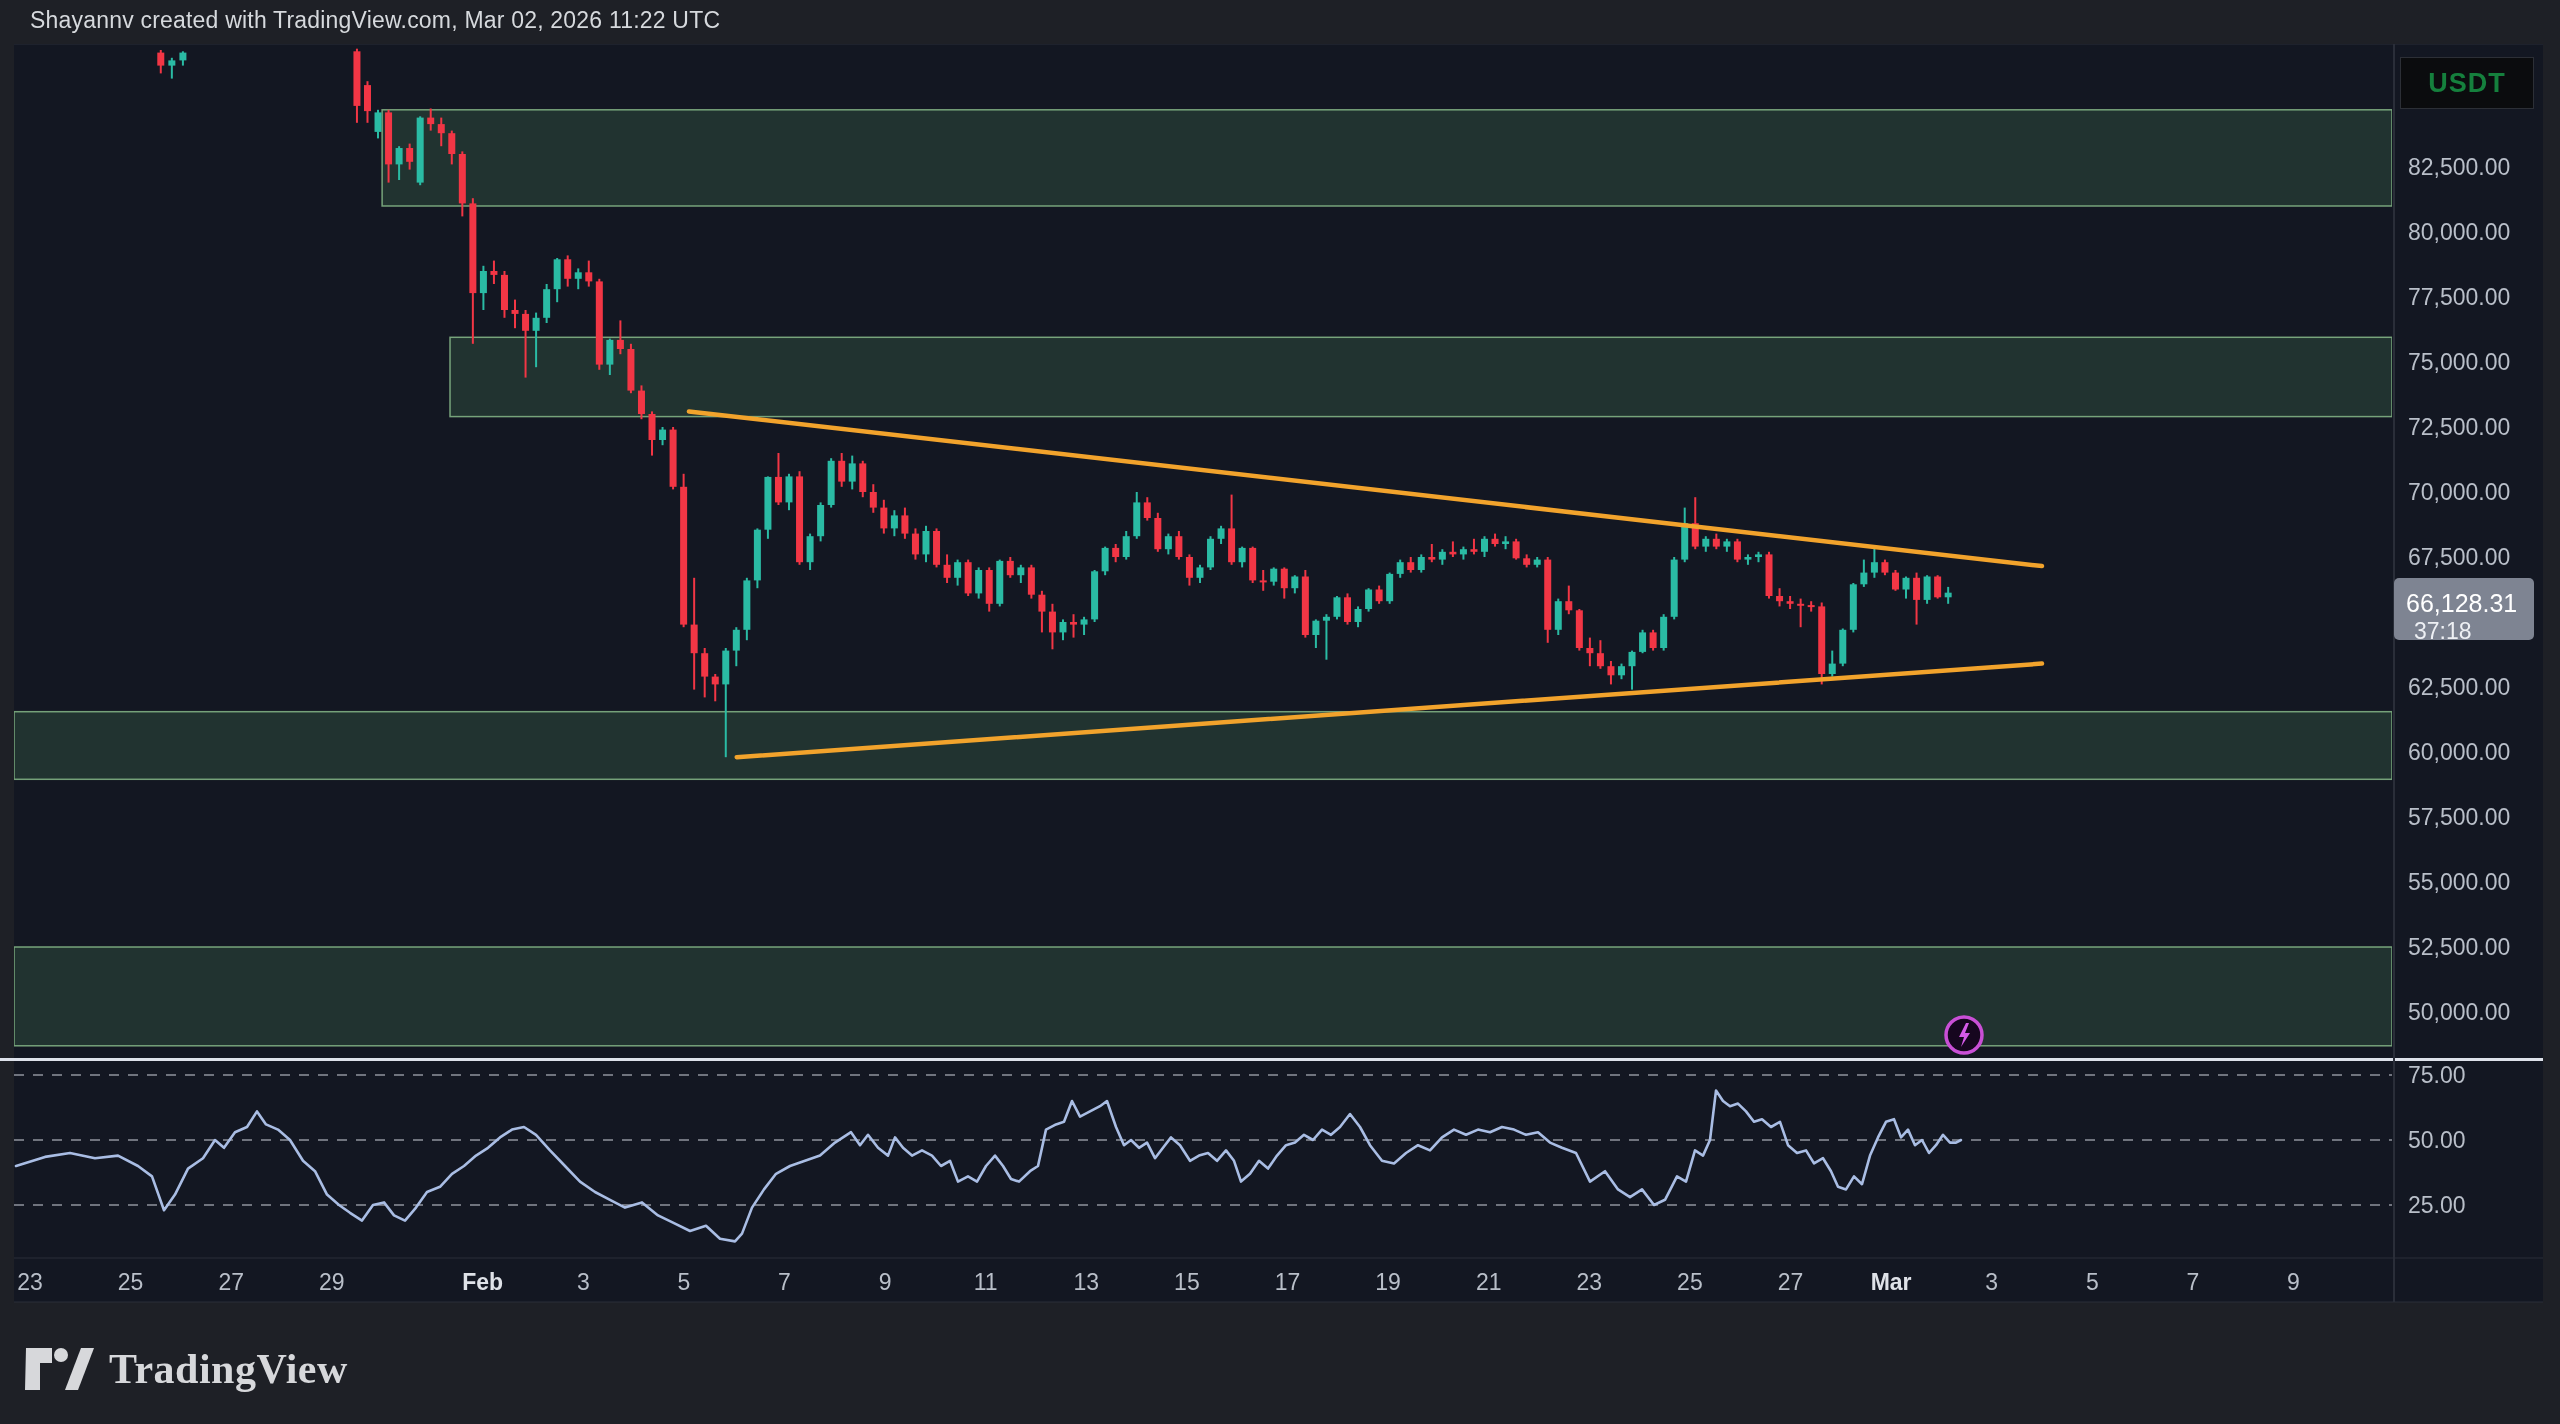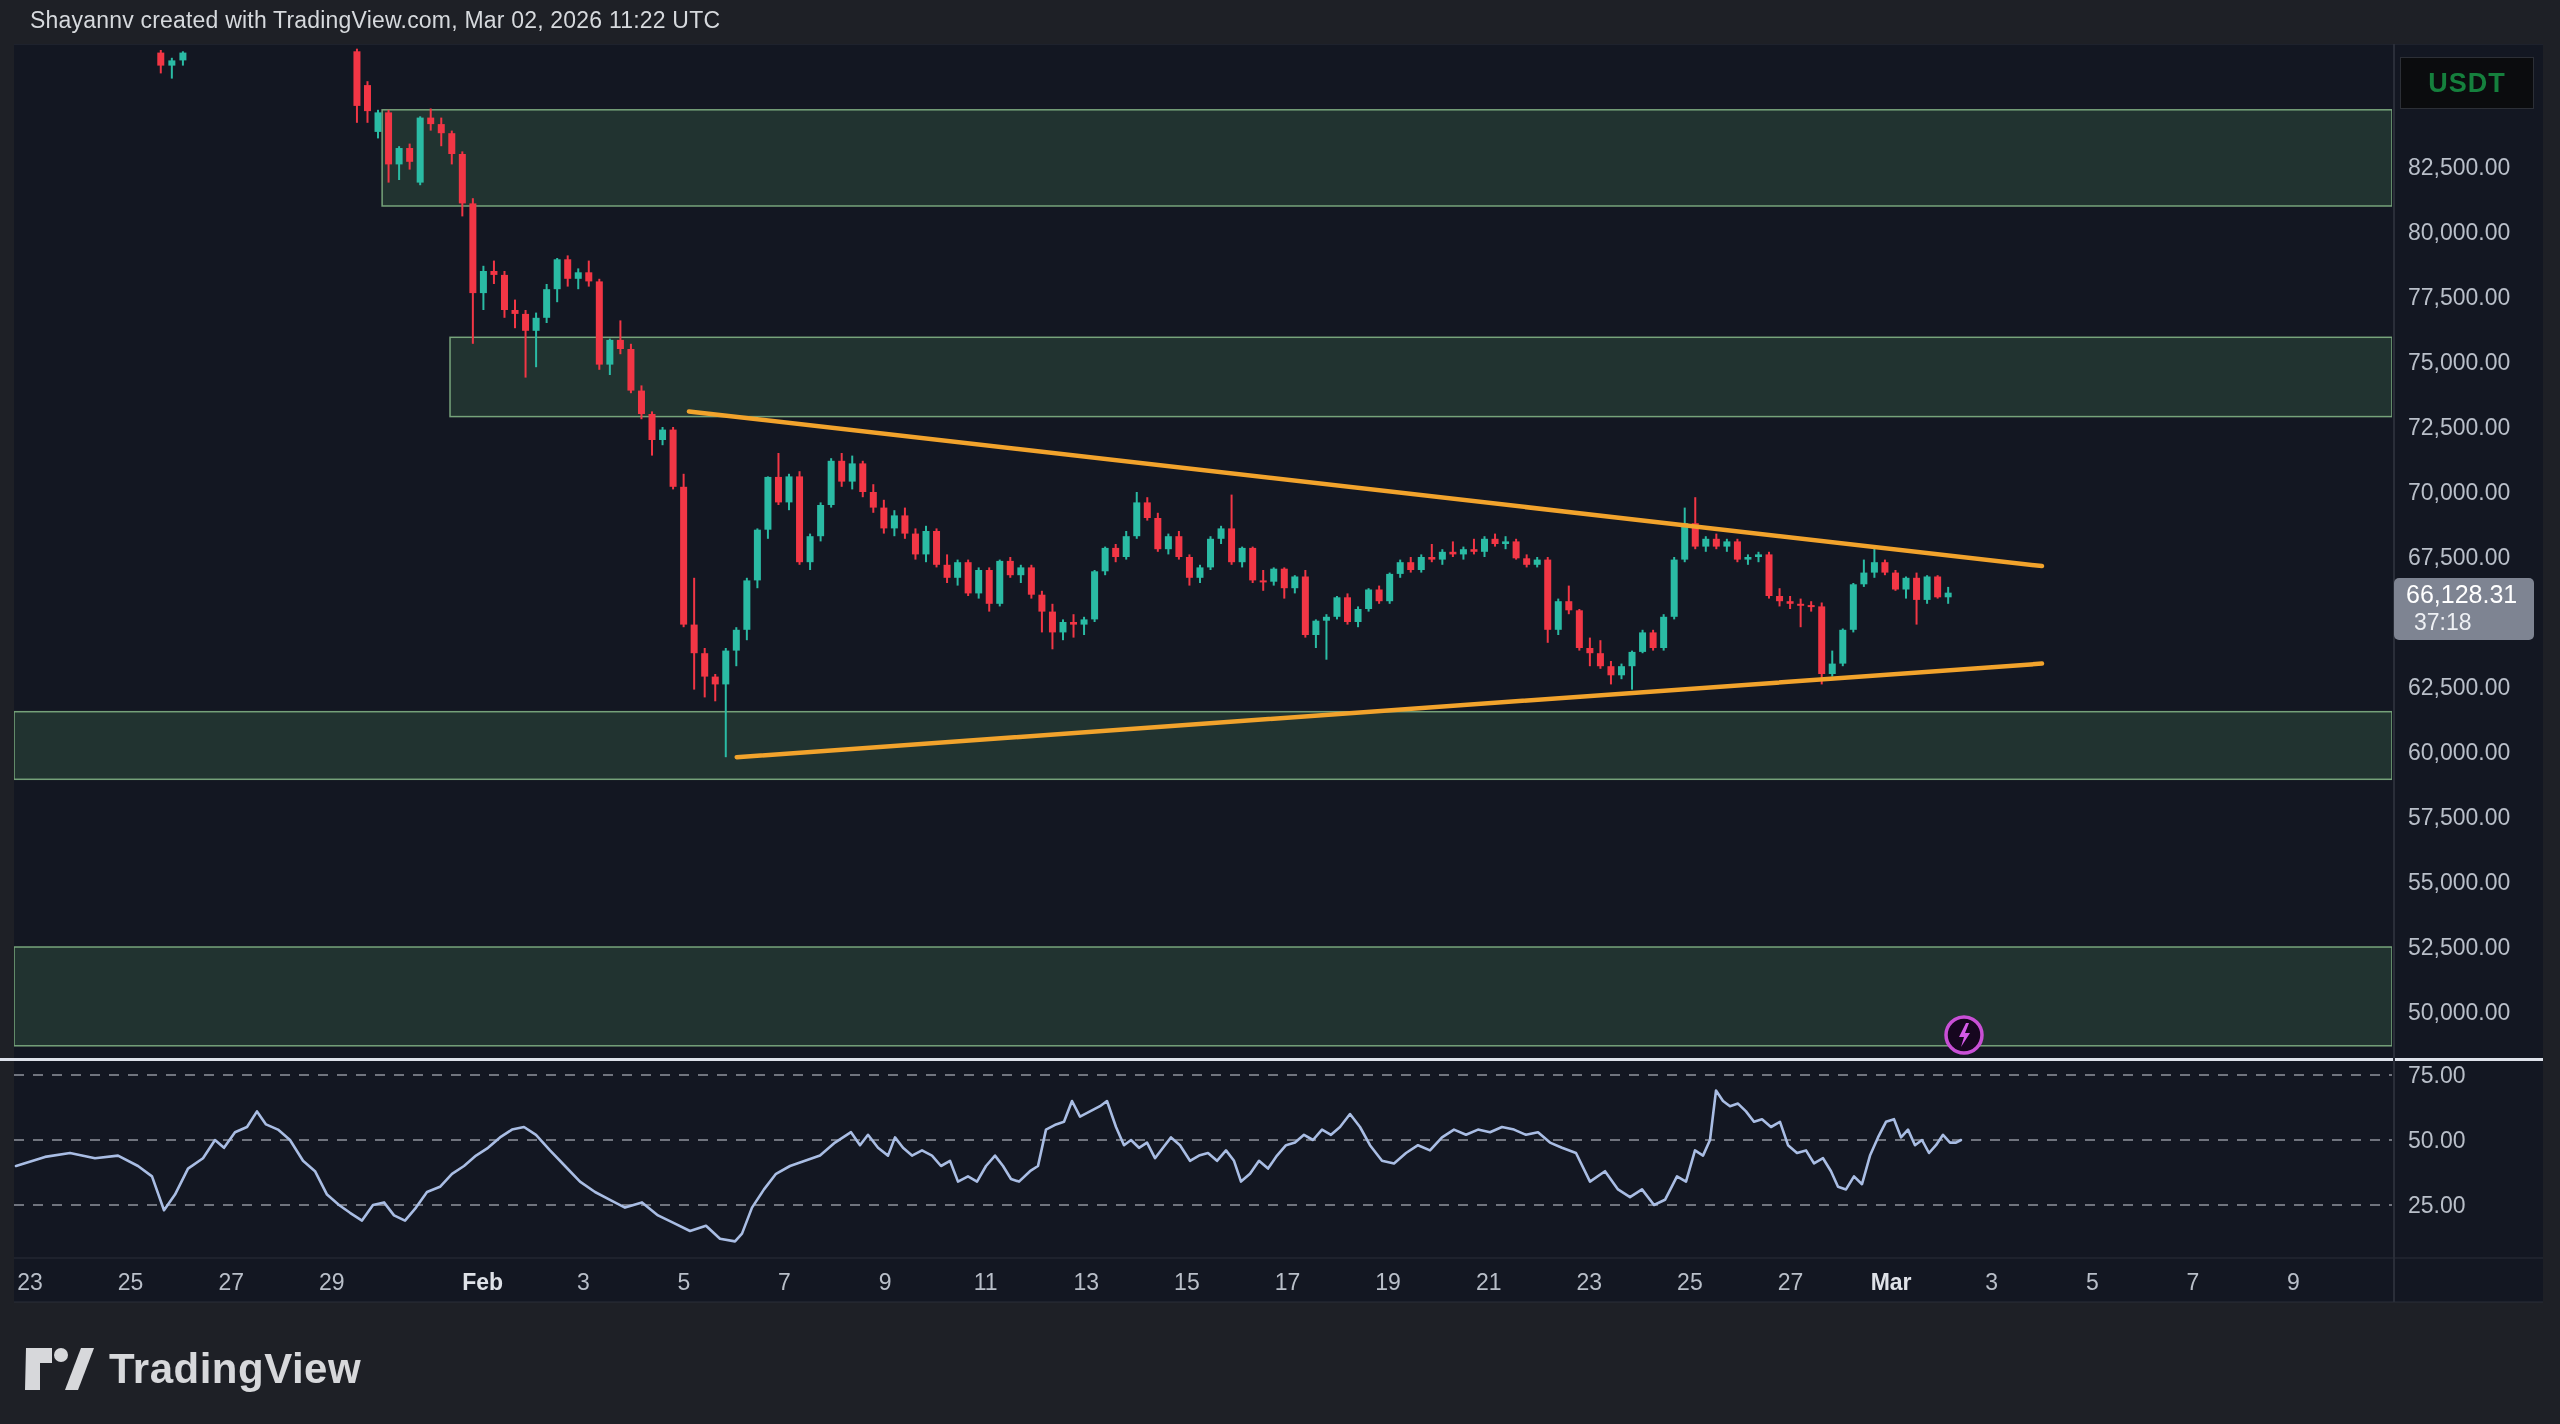--- a/index.html
+++ b/index.html
@@ -2,27 +2,27 @@
 <html><head>
 <meta charset="utf-8">
 <style>
   html,body{margin:0;padding:0;background:#1e2026;}
   body{width:2560px;height:1424px;overflow:hidden;font-family:"Liberation Sans",sans-serif;}
   .stage{position:relative;width:2560px;height:1424px;background:#1e2026;}
   .titlebar{position:absolute;left:0;top:0;width:2560px;height:44px;background:#1e2026;z-index:5;padding-left:25px;}
   .titlebar span{position:absolute;left:30px;top:7px;font-size:23px;color:#d6d9dd;letter-spacing:.2px;white-space:nowrap;}
   #chartsvg{position:absolute;left:0;top:0;z-index:1;}
   .usdt-badge{position:absolute;left:2400px;top:57px;width:132px;height:50px;background:#0b0c0e;border:1px solid #2c2f36;border-radius:0;color:#15803d;font-size:27px;font-weight:600;letter-spacing:1px;display:flex;align-items:center;justify-content:center;z-index:6;}
-  .price-tag{position:absolute;left:2394px;top:578px;width:140px;height:62px;background:#7e8492;border-radius:5px;z-index:6;padding:2px 0 0 12px;box-sizing:border-box;}
+  .price-tag{position:absolute;left:2394px;top:578px;width:140px;height:62px;background:#7e8492;border-radius:5px;z-index:6;padding:11px 0 0 12px;box-sizing:border-box;}
   .price-tag .pv{font-size:25px;color:#ffffff;line-height:29px;}
   .price-tag .cd{font-size:23px;color:#eef0f4;line-height:27px;margin-left:8px;}
   .bolt{position:absolute;left:1943px;top:1014px;width:42px;height:42px;z-index:6;}
   .footer{position:absolute;left:0;top:1303px;width:2560px;height:121px;background:#1e2026;z-index:5;}
   .logo{position:absolute;left:25px;top:42px;display:flex;align-items:center;gap:14px;}
-  .logo span{font-size:42px;font-weight:700;color:#d7d8db;letter-spacing:.5px;}
+  .logo span{font-size:42px;font-weight:700;color:#d7d8db;letter-spacing:.5px;font-family:Liberation Serif, serif;}
 </style>
 </head>
 <body>
 
 <div class="stage">
 
   <svg id="chartsvg" width="2560" height="1310">
       <rect x="0" y="0" width="2560" height="1310" fill="#1e2026"></rect>
       <rect x="14" y="44" width="2529" height="1258" fill="#131722"></rect>
       <defs>

